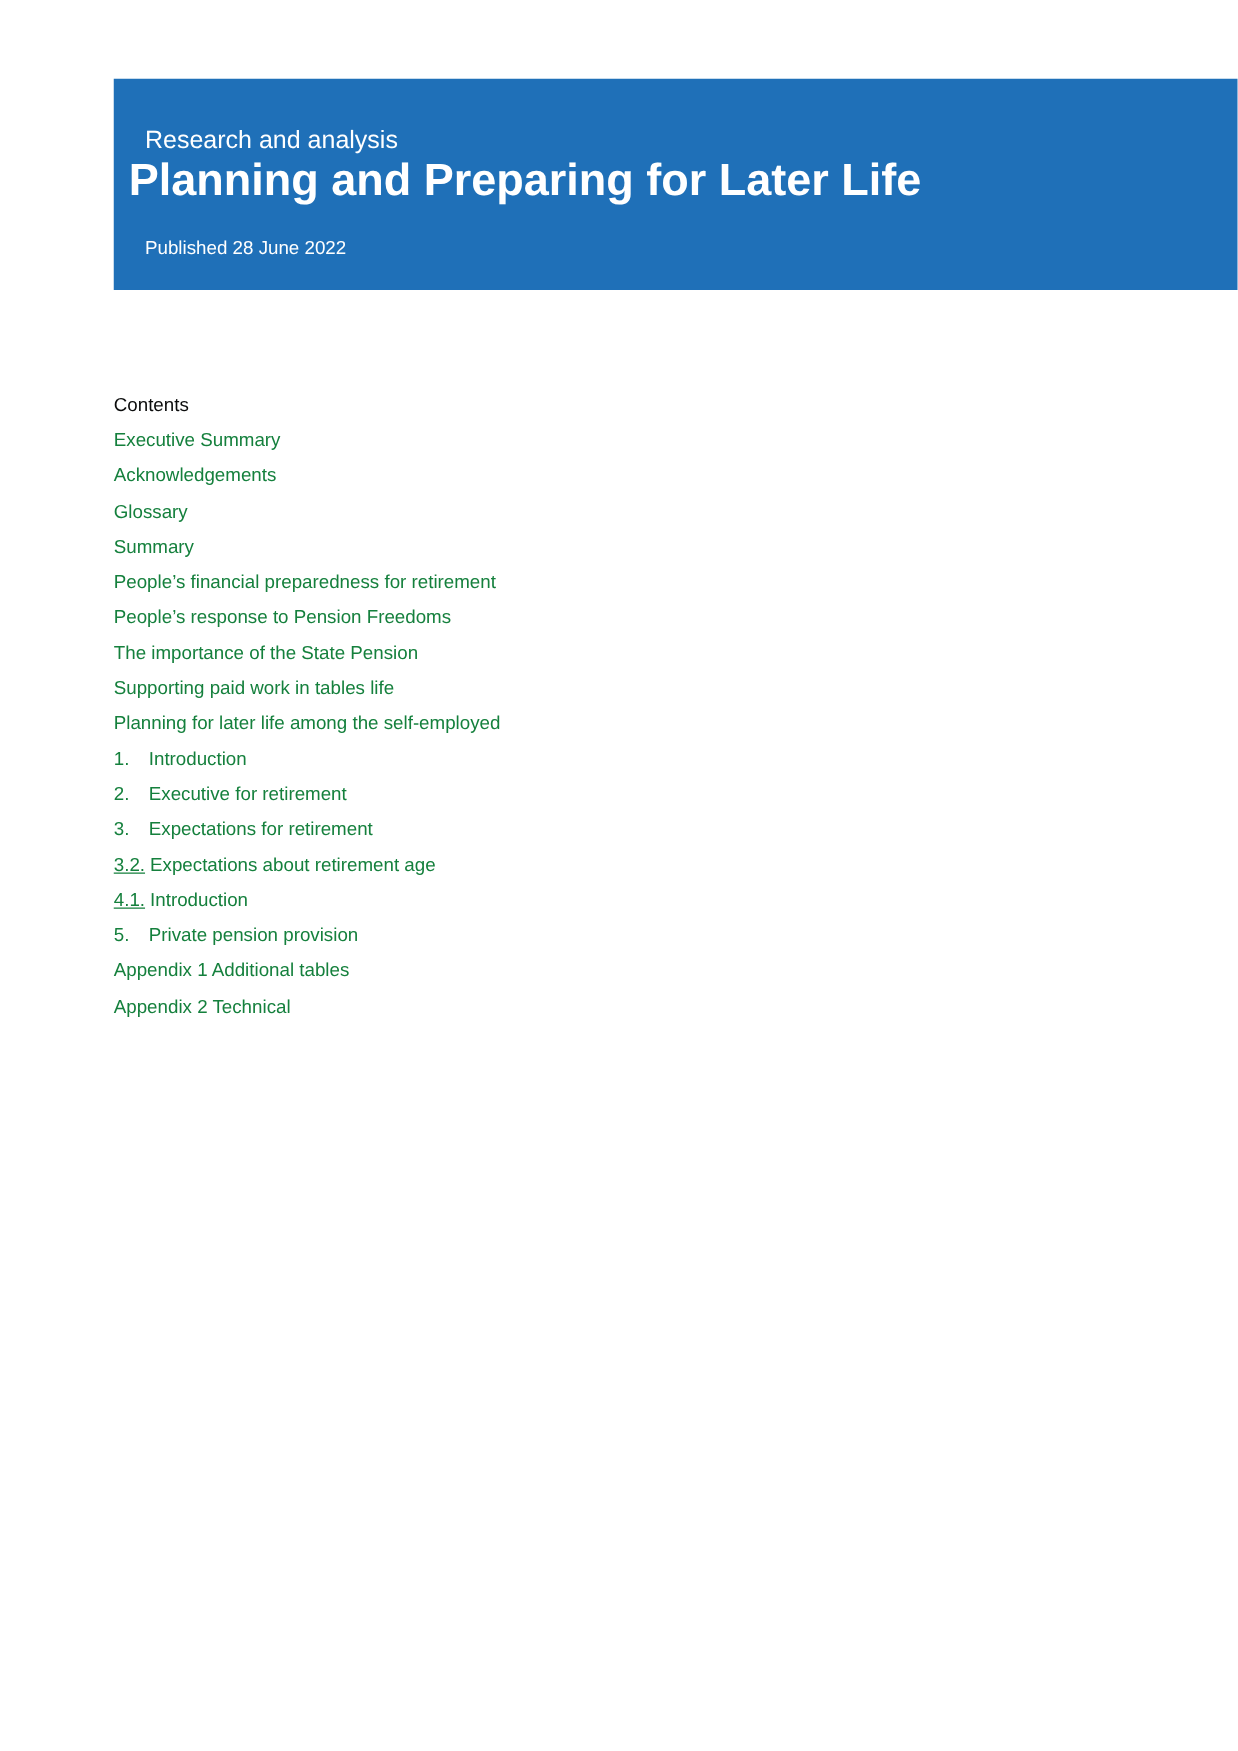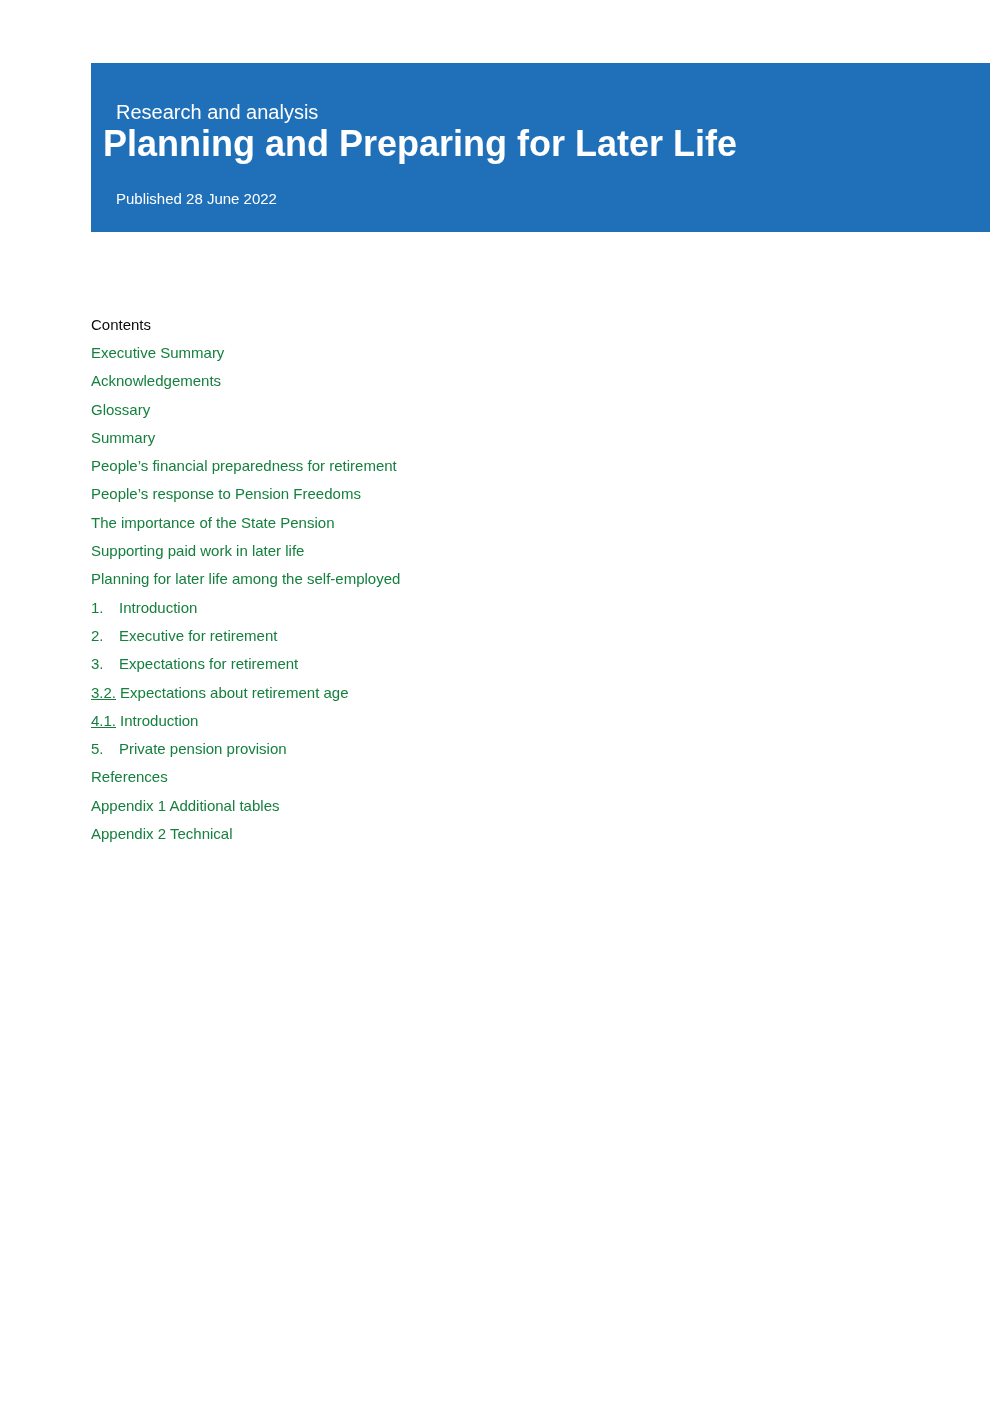--- a/index.html
+++ b/index.html
@@ -103,25 +103,24 @@
 <nav class="contents">
   <div class="heading">Contents</div>
   <ul>
     <li><a><span>Executive Summary</span></a></li>
     <li><a><span>Acknowledgements</span></a></li>
     <li><a><span>Glossary</span></a></li>
     <li><a><span>Summary</span></a></li>
     <li><a><span>People’s financial preparedness for retirement</span></a></li>
     <li><a><span>People’s response to Pension Freedoms</span></a></li>
     <li><a><span>The importance of the State Pension</span></a></li>
-    <li><a><span>Supporting paid work in later life</span></a></li>
+    <li><a><span>Supporting paid work in tables life</span></a></li>
     <li><a><span>Planning for later life among the self-employed</span></a></li>
     <li><a><span class="num">1.</span><span>Introduction</span></a></li>
     <li><a><span class="num">2.</span><span>Executive for retirement</span></a></li>
     <li><a><span class="num">3.</span><span>Expectations for retirement</span></a></li>
     <li><a><span class="num tight">3.2.</span><span>Expectations about retirement age</span></a></li>
     <li><a><span class="num tight">4.1.</span><span>Introduction</span></a></li>
     <li><a><span class="num">5.</span><span>Private pension provision</span></a></li>
-    <li><a><span>References</span></a></li>
     <li><a><span>Appendix 1 Additional tables</span></a></li>
     <li><a><span>Appendix 2 Technical</span></a></li>
   </ul>
 </nav>
 
 </body></html>

